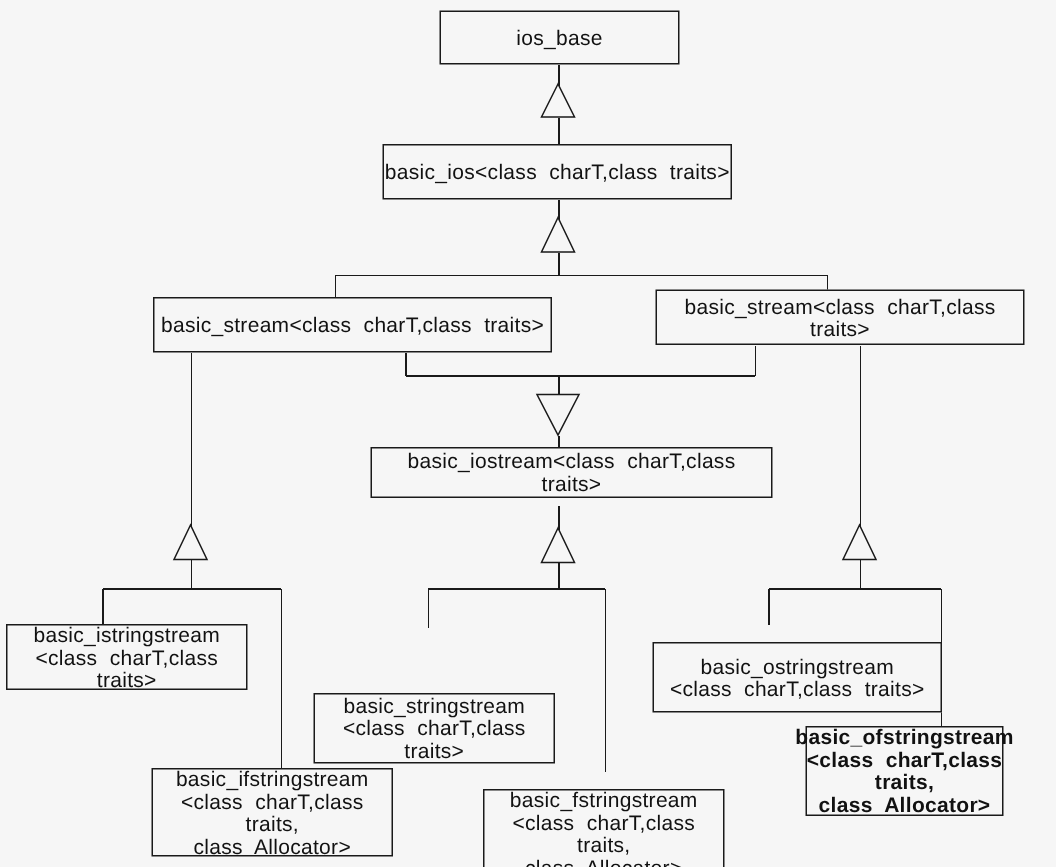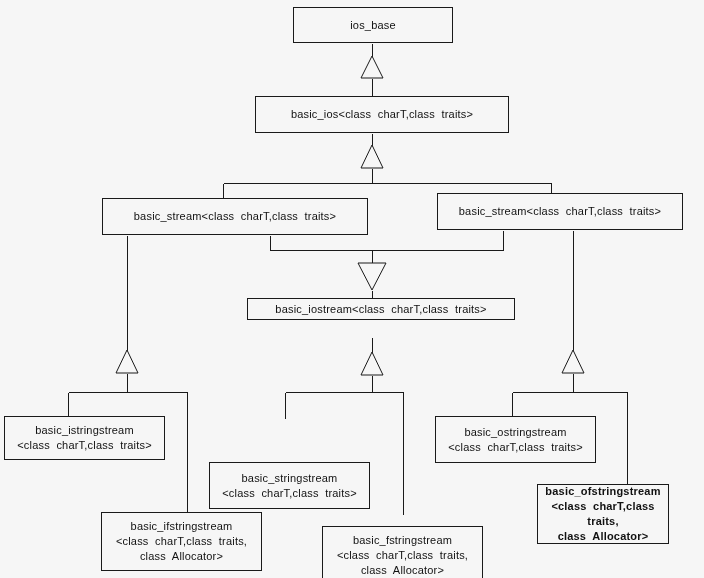--- a/index.html
+++ b/index.html
@@ -25,34 +25,34 @@
   }
   .node {
     position: absolute;
     box-sizing: border-box;
     border: 1px solid #1a1a1a;
     background: #f6f6f6;
     display: flex;
     align-items: center;
     justify-content: center;
     text-align: center;
-    font-size: 11px;
+    font-size: 14px;
     line-height: 15px;
     white-space: pre-wrap;
     letter-spacing: 0.2px;
   }
   
   .n-ios-base        { left: 293px; top: 7px;   width: 160px; height: 36px; }
-  .n-basic-ios       { left: 255px; top: 96px;  width: 254px; height: 37px; }
+  .n-basic-ios       { left: 255px; top: 96px;  width: 233px; height: 37px; }
   .n-stream-left     { left: 102px; top: 198px; width: 266px; height: 37px; }
   .n-stream-right    { left: 437px; top: 193px; width: 246px; height: 37px; }
-  .n-iostream        { left: 247px; top: 298px; width: 268px; height: 22px; }
+  .n-iostream        { left: 247px; top: 298px; width: 268px; height: 34px; }
   .n-istringstream   { left: 4px;   top: 416px; width: 161px; height: 44px; text-align: center; }
   .n-stringstream    { left: 209px; top: 418px; width: 161px; height: 47px; margin-top: 44px; }
-  .n-ostringstream   { left: 435px; top: 416px; width: 161px; height: 47px; }
+  .n-ostringstream   { left: 435px; top: 428px; width: 193px; height: 47px; }
   .n-ifstringstream  { left: 101px; top: 512px; width: 161px; height: 59px; }
   .n-fstringstream   { left: 322px; top: 514px; width: 161px; height: 59px; margin-top: 12px; }
   .n-ofstringstream  { left: 537px; top: 484px; width: 132px; height: 60px; font-weight: bold; }
 </style>
 </head>
 <body>
 
 <div id="stage">
 
   <svg id="wires" width="704" height="578" viewBox="0 0 704 578">

